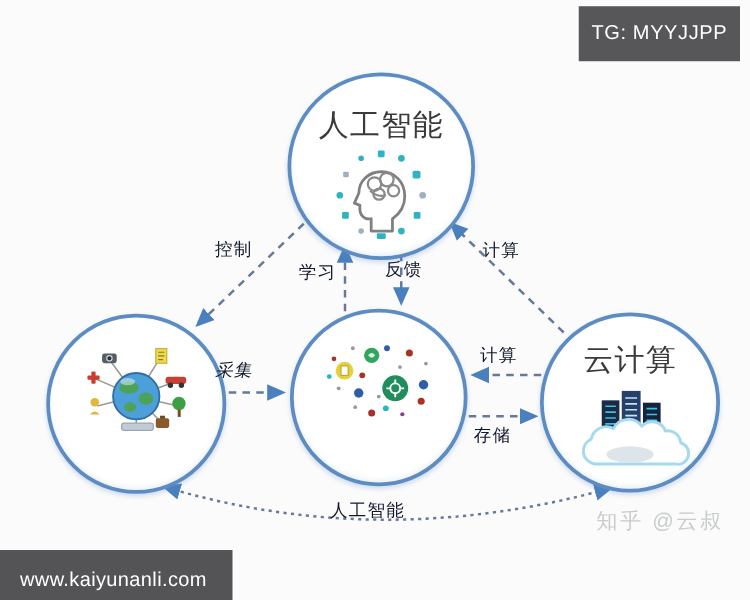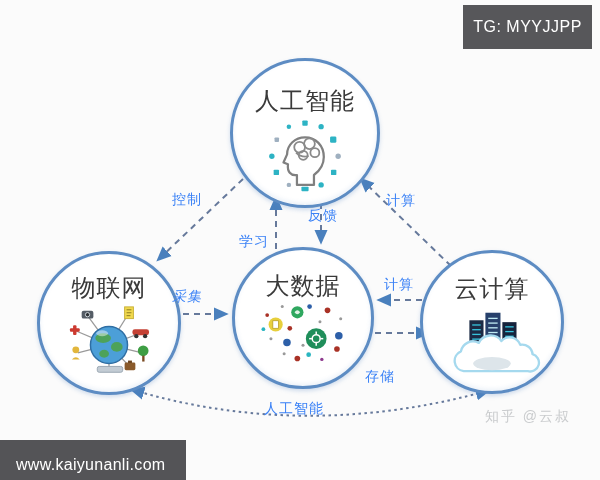--- a/index.html
+++ b/index.html
@@ -14,38 +14,38 @@
     box-shadow:0 2px 4px rgba(91,138,196,.28), inset 0 -2px 4px rgba(91,138,196,.12);
     display:flex; flex-direction:column; align-items:center;
   }
   .node-title {
     font-size:24px; font-weight:500; color:#3a3a3a; letter-spacing:1px;
     line-height:1.15; white-space:nowrap;
   }
   #node-ai      { left:230px; top:58px;  width:150px; height:150px; padding-top:26px; }
   #node-iot     { left:37px;  top:251px; width:144px; height:144px; padding-top:20px; }
   #node-bigdata { left:232px; top:247px; width:142px; height:142px; padding-top:22px; }
-  #node-cloud   { left:420px; top:250px; width:144px; height:144px; padding-top:22px;text-align:right; }
+  #node-cloud   { left:432px; top:250px; width:144px; height:144px; padding-top:22px;text-align:right; }
   .elabel {
     position:absolute; transform:translate(-50%,-50%);
-    font-size:14px; color:#3b82f6; white-space:nowrap; letter-spacing:1px;
+    font-size:14px; color:#0f172a; white-space:nowrap; letter-spacing:1px;
   }
   .tg-badge {
     position:absolute; left:463px; top:5px; width:129px; height:44px;
     background:#57575a; color:#ffffff; font-size:16px;
     display:flex; align-items:center; justify-content:center; letter-spacing:.5px;
   }
   .url-badge {
     position:absolute; left:0; top:440px; width:186px; height:49px;
     background:#545457; color:#ffffff; font-size:16px;
     display:flex; align-items:center; padding-left:16px; letter-spacing:.3px;
   }
   .watermark {
     position:absolute; left:528px; top:417px; transform:translate(-50%,-50%);
-    font-size:14px; color:#c9cbcd; letter-spacing:2px; white-space:nowrap;
+    font-size:17px; color:#c9cbcd; letter-spacing:2px; white-space:nowrap;
   }
 </style>
 </head>
 <body>
 
 <div class="canvas">
 
   <svg class="edges-layer" width="600" height="480" viewBox="0 0 600 480">
     <defs>
       <marker id="ah" viewBox="0 0 10 10" refX="7.5" refY="5" markerWidth="7.5" markerHeight="7.5" orient="auto-start-reverse">
@@ -86,21 +86,20 @@
         <circle cx="42" cy="36" r="6"></circle>
         <circle cx="53" cy="32" r="6"></circle>
         <circle cx="59" cy="42" r="5"></circle>
         <circle cx="46" cy="45" r="5"></circle>
         <path d="M38,42 q6,6 14,4"></path>
       </g>
     </svg>
   </div>
 
   <div class="node" id="node-iot">
-    <div class="node-title">物联网</div>
     <svg width="100" height="82" viewBox="0 0 100 84">
       <g stroke="#9a9a9a" stroke-width="1.3" fill="none">
         <path d="M50,44 L28,14"></path>
           <path d="M50,44 L70,12"></path>
         <path d="M50,44 L82,32"></path>
           <path d="M50,44 L84,52"></path>
         <path d="M50,44 L17,30"></path>
           <path d="M50,44 L18,52"></path>
         <path d="M50,44 L71,66"></path>
           <path d="M50,44 L50,68"></path>
@@ -137,21 +136,20 @@
           <path d="M12,59 q4,-5 8,0 z" fill="#e2b63c"></path>
         </g>
       <g>
           <rect x="66" y="62" width="11" height="8" rx="1.5" fill="#8a5a2b"></rect>
           <rect x="69.5" y="60" width="4" height="2.5" fill="#6e4620"></rect>
         </g>
     </svg>
   </div>
 
   <div class="node" id="node-bigdata">
-    <div class="node-title">大数据</div>
     <svg width="96" height="66" viewBox="0 0 100 70">
       <circle cx="12" cy="16" r="2" fill="#a93226"></circle>
       <circle cx="28" cy="7" r="1.6" fill="#999"></circle>
       <circle cx="57" cy="7" r="2.5" fill="#2d5fa8"></circle>
       <circle cx="76" cy="11" r="3" fill="#a93226"></circle>
       <circle cx="90" cy="20" r="1.6" fill="#999"></circle>
       <circle cx="44" cy="13" r="6.5" fill="#2fa75f"></circle>
       <path d="M41,13 q3,-4 6,0 q-3,4 -6,0 z" fill="#ffffff" opacity="0.85"></path>
       <g>
         <circle cx="21" cy="26" r="7.5" fill="#e7cf3c"></circle>
@@ -210,25 +208,25 @@
             <path d="M66,35 h9"></path>
             <path d="M66,40 h9"></path>
           </g>
       </g>
       <path d="M22,72 a11,11 0 0 1 -3,-21 a13,13 0 0 1 19,-9 a14,14 0 0 1 24,-2 a12,12 0 0 1 20,4 a11,11 0 0 1 13,10 a9,9 0 0 1 -5,18 z" fill="#ffffff" stroke="#a5d9ee" stroke-width="2.5" stroke-linejoin="round"></path>
       <ellipse cx="52" cy="64" rx="20" ry="7" fill="#dde5ea"></ellipse>
     </svg>
   </div>
 
   <span class="elabel" style="left:187px; top:200px;">控制</span>
-  <span class="elabel" style="left:254px; top:218px;margin-top:24px;">学习</span>
+  <span class="elabel" style="left:254px; top:218px;">学习</span>
   <span class="elabel" style="left:323px; top:216px;">反馈</span>
   <span class="elabel" style="left:401px; top:201px;">计算</span>
   <span class="elabel" style="left:187px; top:297px;font-style:italic;">采集</span>
   <span class="elabel" style="left:399px; top:285px;">计算</span>
-  <span class="elabel" style="left:380px; top:349px;margin-top:28px;">存储</span>
+  <span class="elabel" style="left:394px; top:349px;">存储</span>
   <span class="elabel" style="left:294px; top:409px;">人工智能</span>
 
   <div class="tg-badge">TG: MYYJJPP</div>
   <div class="url-badge">www.kaiyunanli.com</div>
   <div class="watermark">知乎 @云叔</div>
 
 </div>
 
 </body></html>

